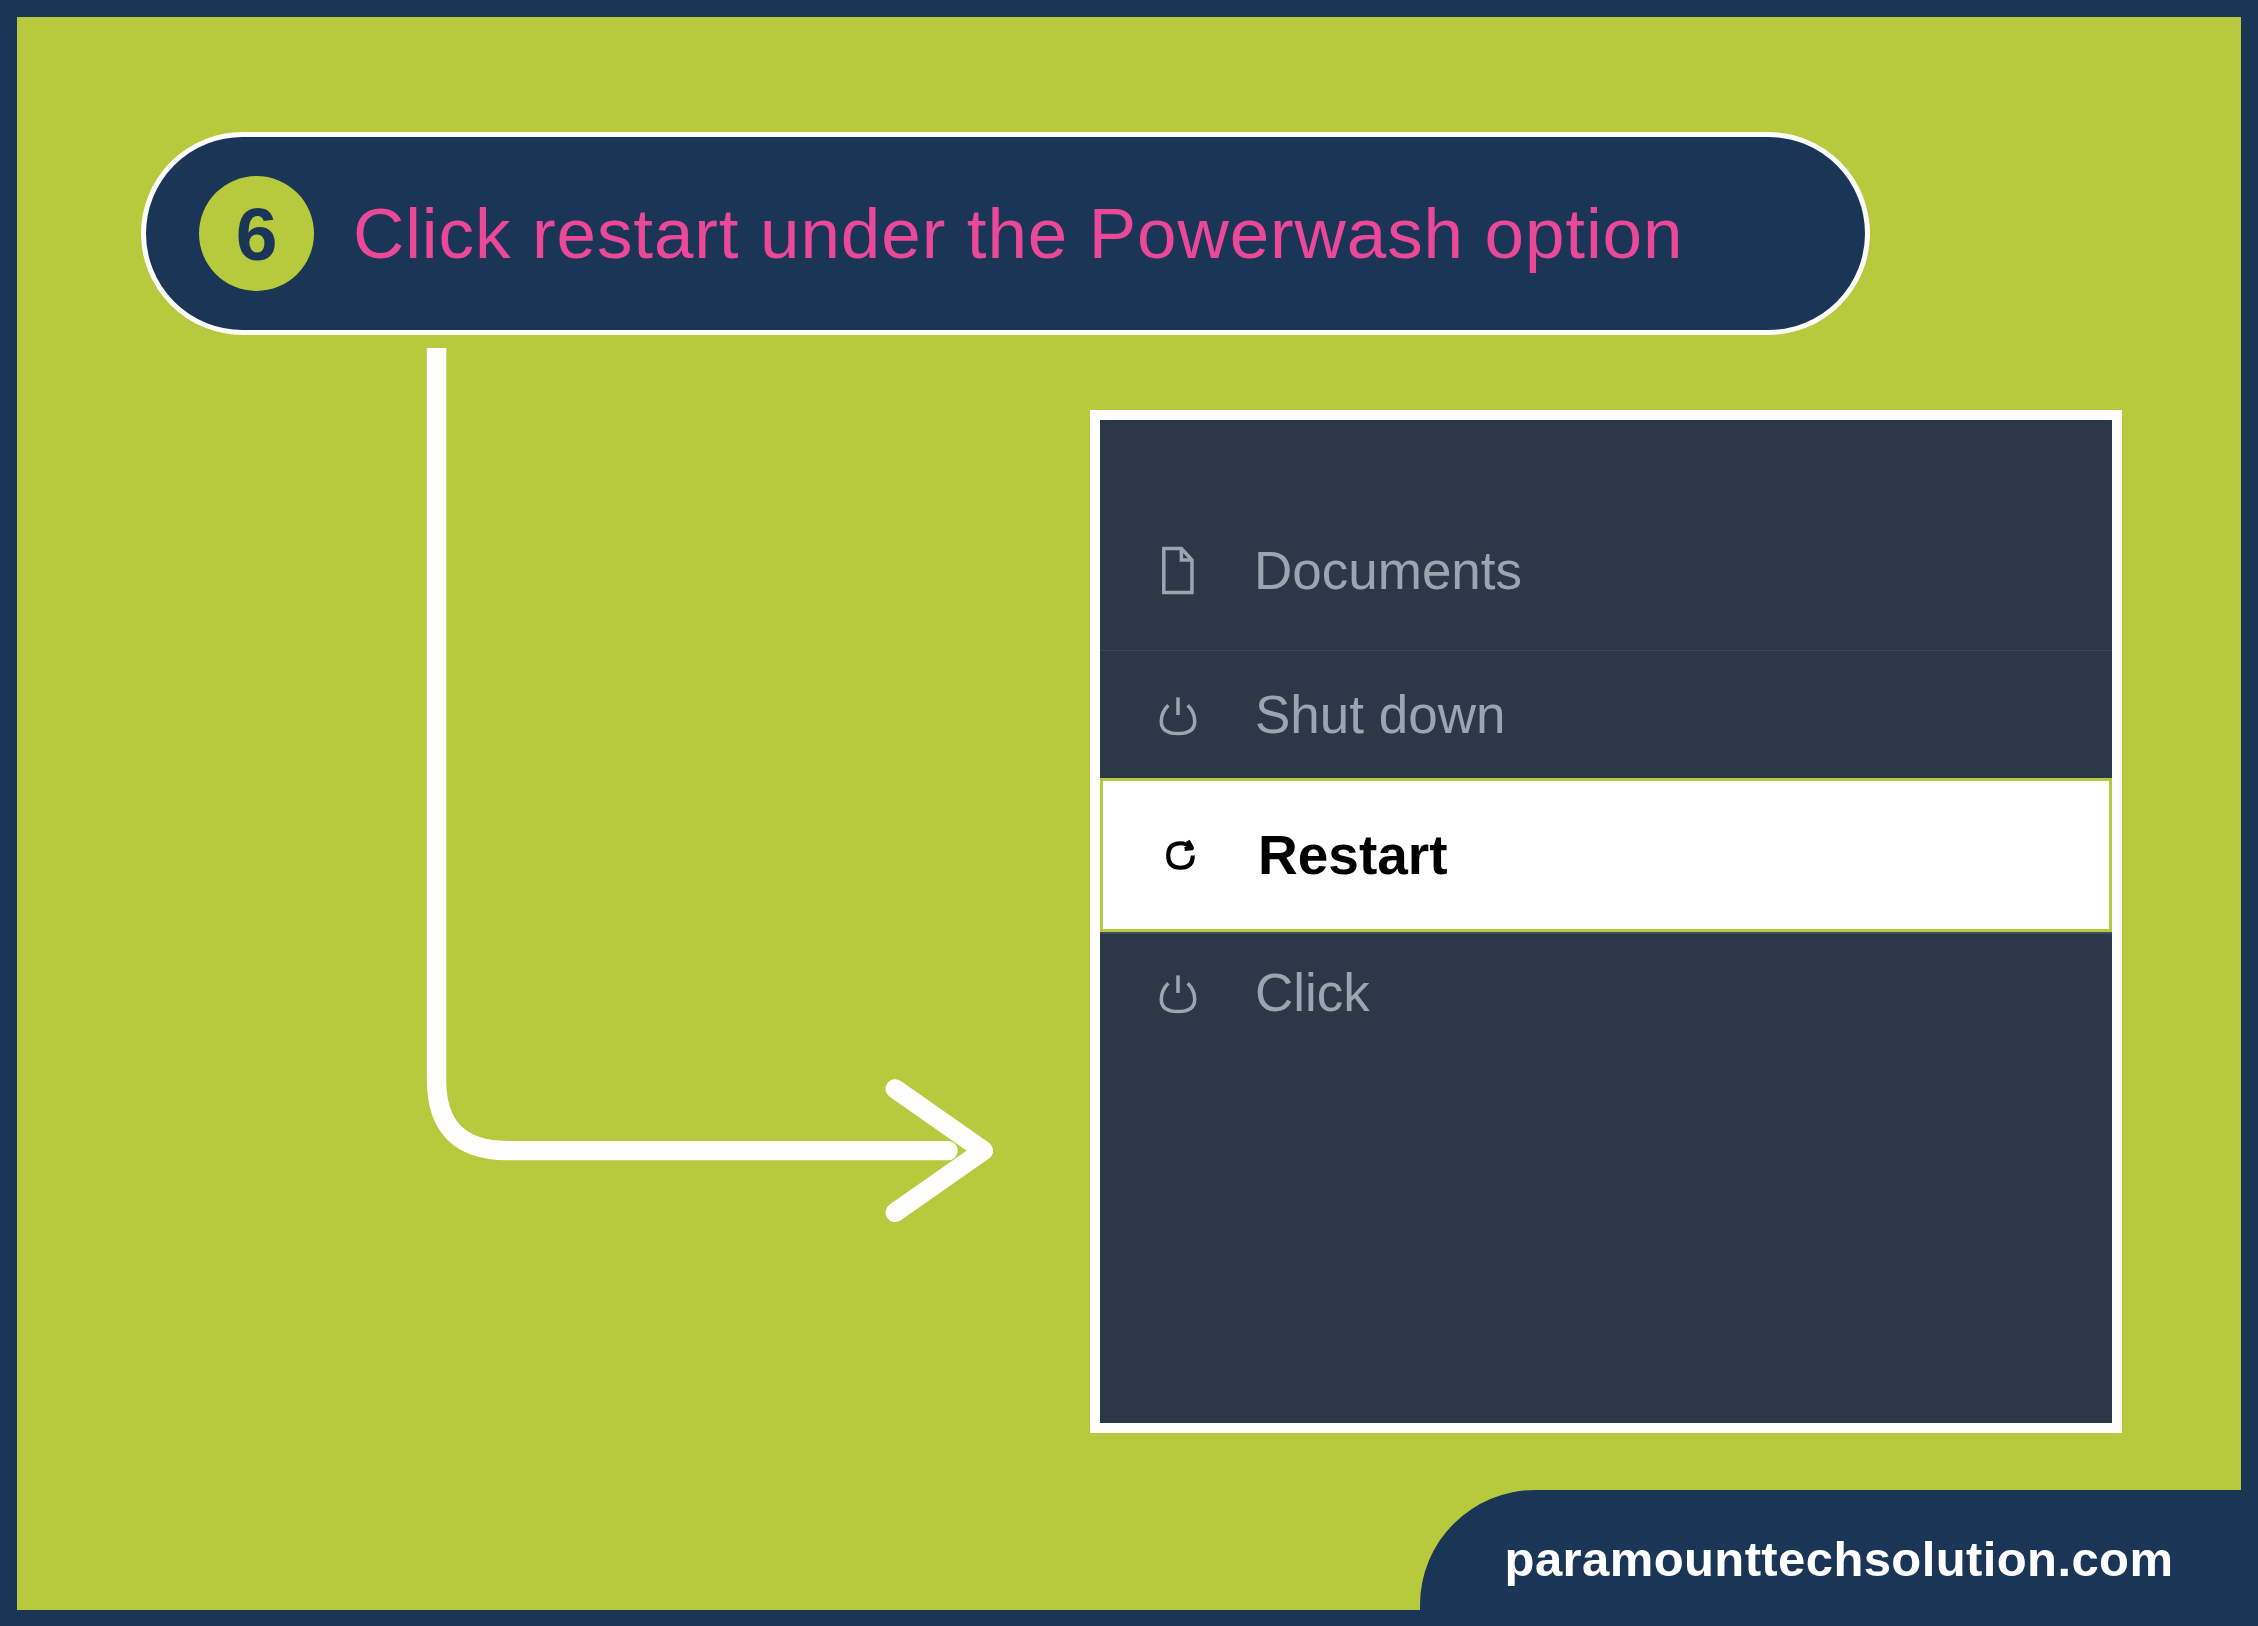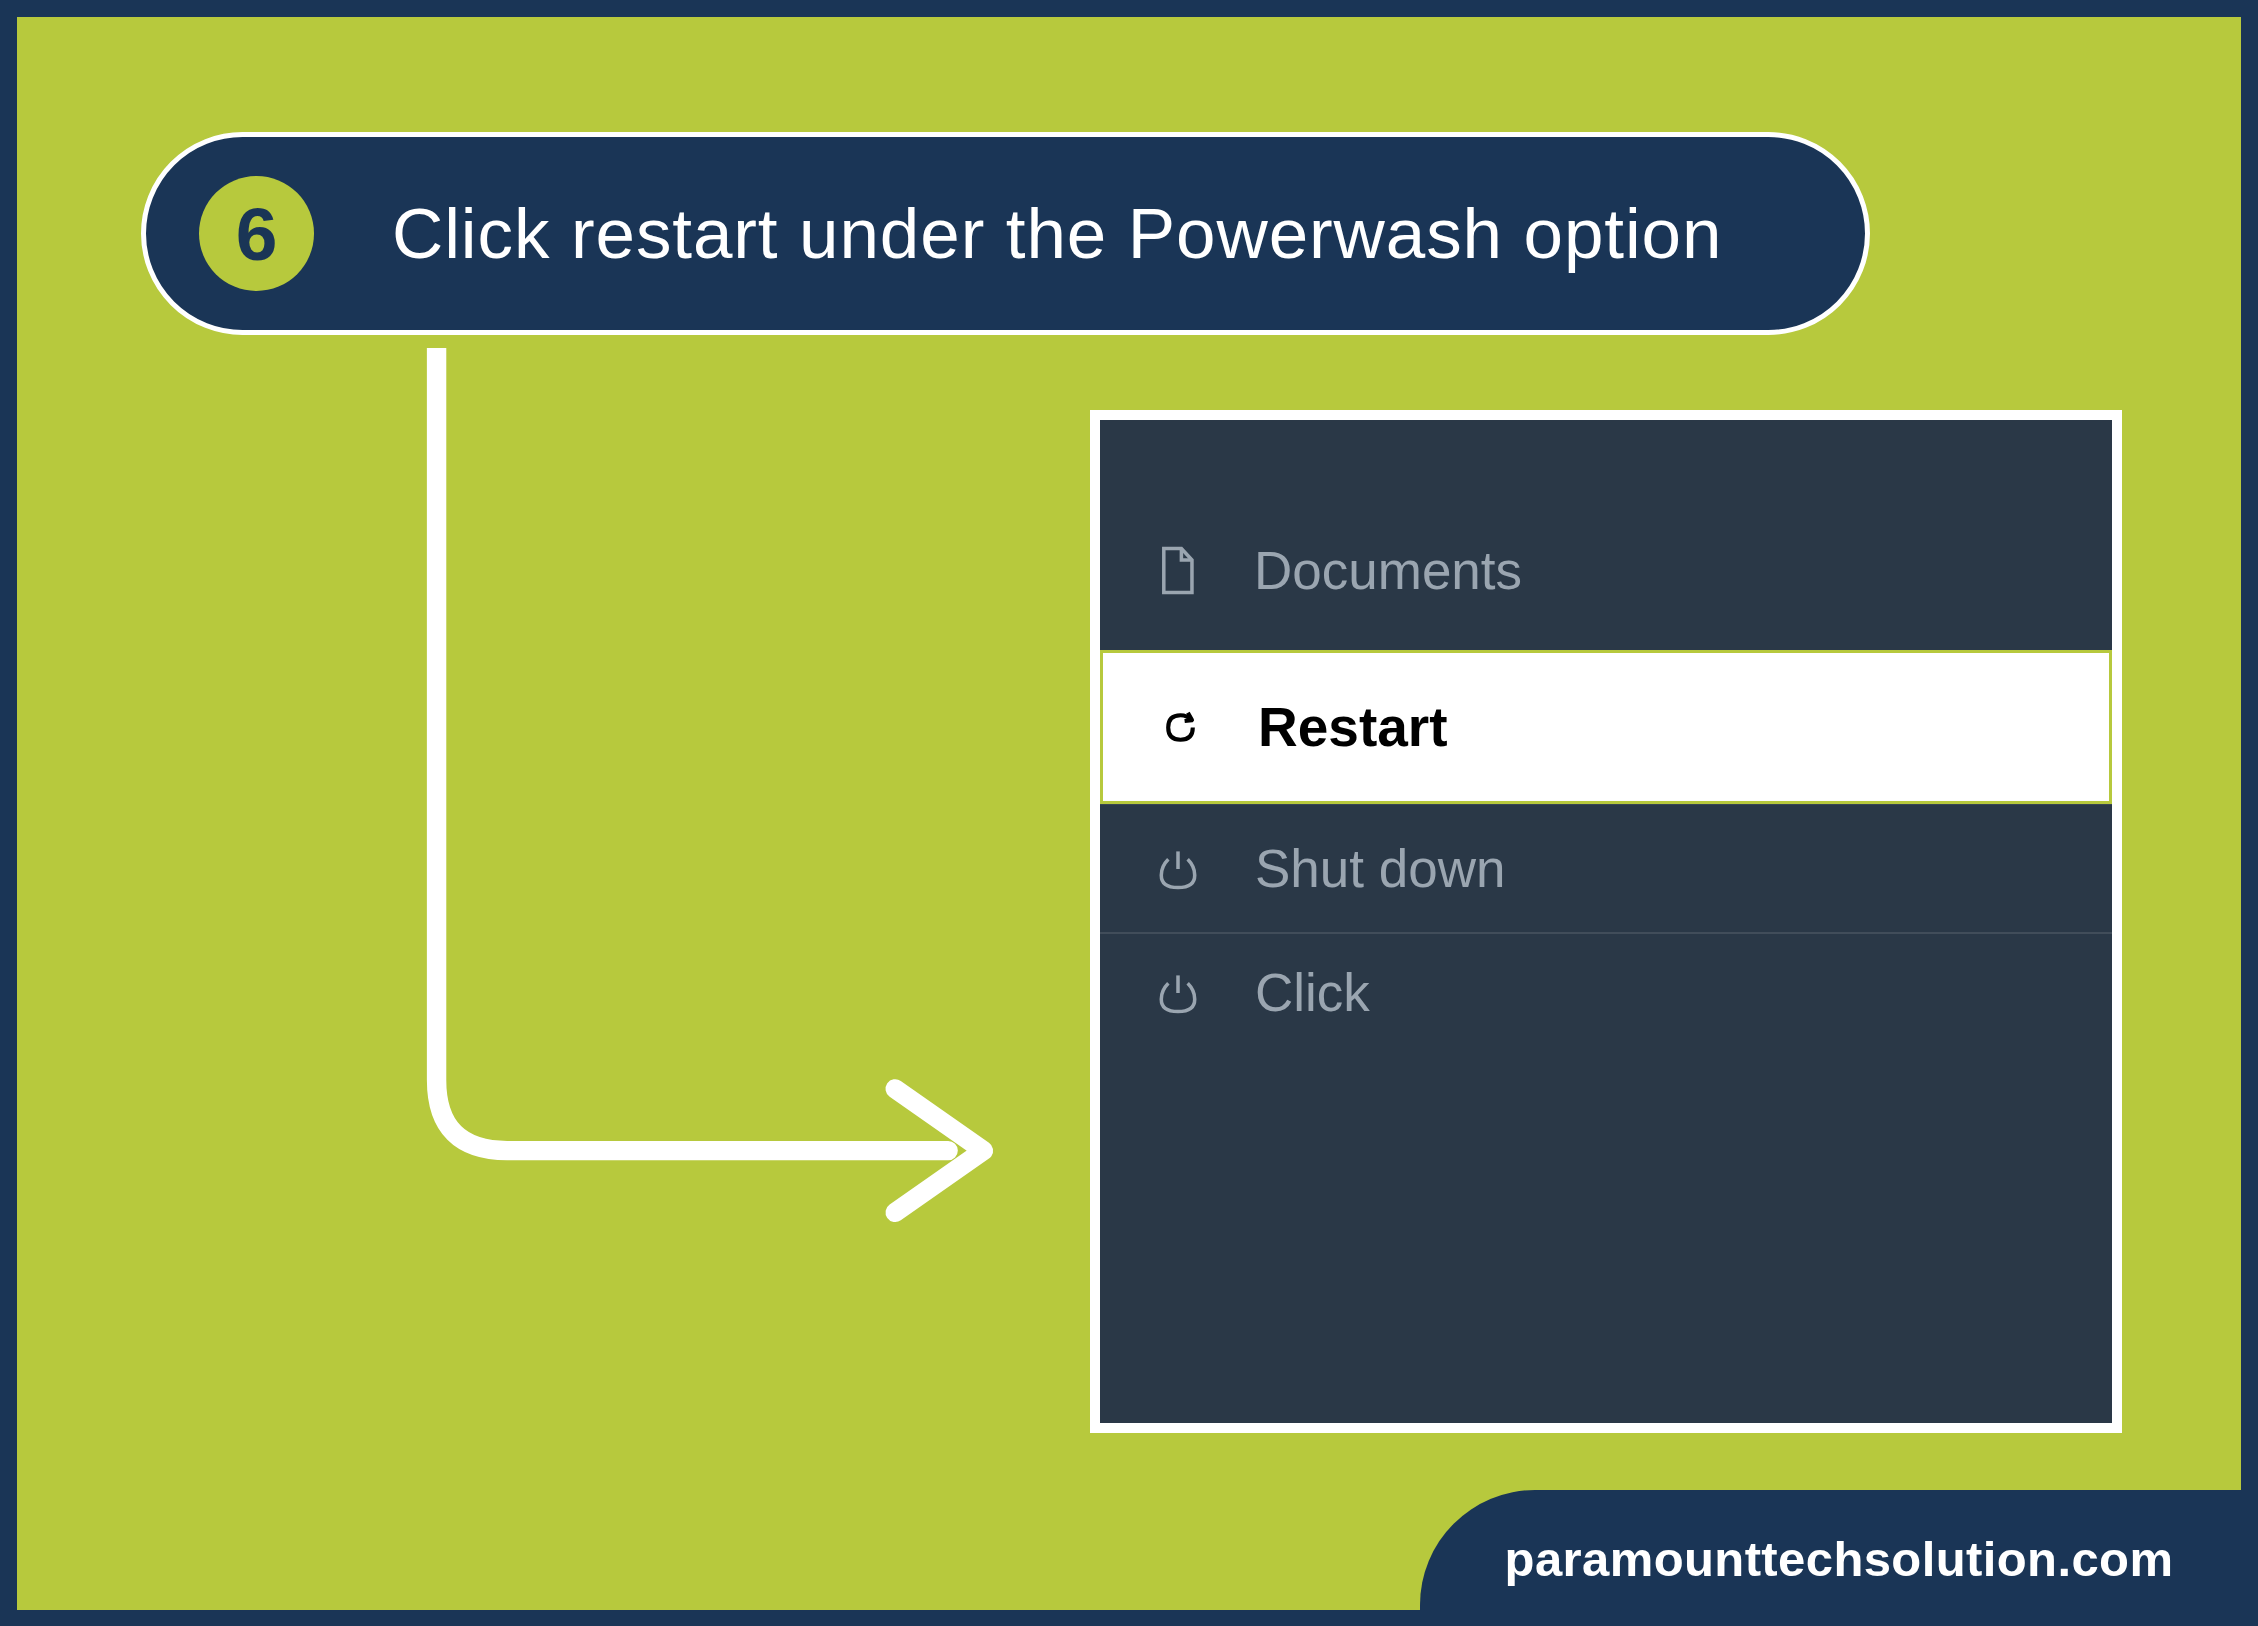--- a/index.html
+++ b/index.html
@@ -51,24 +51,24 @@
       flex-shrink: 0;
     }
     
     .step-number {
       color: #1a3556;
       font-size: 75px;
       font-weight: 700;
     }
     
     .step-title {
-      color: #ffffff;
+      color: #ec4899;
       font-size: 71px;
       font-weight: 500;
-      margin-left: 78px;
+      margin-left: 39px;
       letter-spacing: 0.9px;
     }
     
     .arrow-connector {
       position: absolute;
       top: 348px;
       left: 401px;
       width: 618px;
       height: 882px;
     }
@@ -238,47 +238,47 @@
       <div class="menu-icon">
         <svg viewBox="0 0 50 60" width="44" height="53">
           <path d="M 10 5 L 30 5 L 42 18 L 42 55 L 10 55 Z"></path>
           <path d="M 30 5 L 30 18 L 42 18"></path>
         </svg>
       </div>
       <span class="menu-label">Documents</span>
     </div>
 
 
+    <div class="menu-item menu-item-regular">
+      <div class="menu-icon">
+        <svg viewBox="0 0 50 50" width="44" height="44">
+          <path d="M 25 5 L 25 25"></path>
+          <path d="M 14 14 Q 6 22 6 32 Q 6 46 25 46 Q 44 46 44 32 Q 44 22 36 14"></path>
+        </svg>
+      </div>
+      <span class="menu-label">Shut down</span>
+    </div>
+
     <div class="menu-item menu-item-highlighted">
       <div class="menu-icon">
         <svg viewBox="0 0 50 50" width="41" height="41">
           <path d="M 40 25 Q 40 40 25 40 Q 10 40 10 25 Q 10 10 25 10 Q 33 10 38 16" stroke-width="5"></path>
           <path d="M 34 7 L 39 16 L 30 17" stroke-width="5" stroke-linejoin="round"></path>
         </svg>
       </div>
       <span class="menu-label menu-label-highlighted">Restart</span>
     </div>
 
-    <div class="menu-item menu-item-regular">
+    <div class="menu-item menu-item-power">
       <div class="menu-icon">
         <svg viewBox="0 0 50 50" width="44" height="44">
           <path d="M 25 5 L 25 25"></path>
           <path d="M 14 14 Q 6 22 6 32 Q 6 46 25 46 Q 44 46 44 32 Q 44 22 36 14"></path>
         </svg>
       </div>
-      <span class="menu-label">Shut down</span>
-    </div>
-
-    <div class="menu-item menu-item-power">
-      <div class="menu-icon">
-        <svg viewBox="0 0 50 50" width="44" height="44">
-          <path d="M 25 5 L 25 25"></path>
-          <path d="M 14 14 Q 6 22 6 32 Q 6 46 25 46 Q 44 46 44 32 Q 44 22 36 14"></path>
-        </svg>
-      </div>
       <span class="menu-label">Click</span>
     </div>
 
   </div>
 </div>
 
 <div class="footer-badge">
   <span class="footer-text">paramounttechsolution.com</span>
 </div>
 

